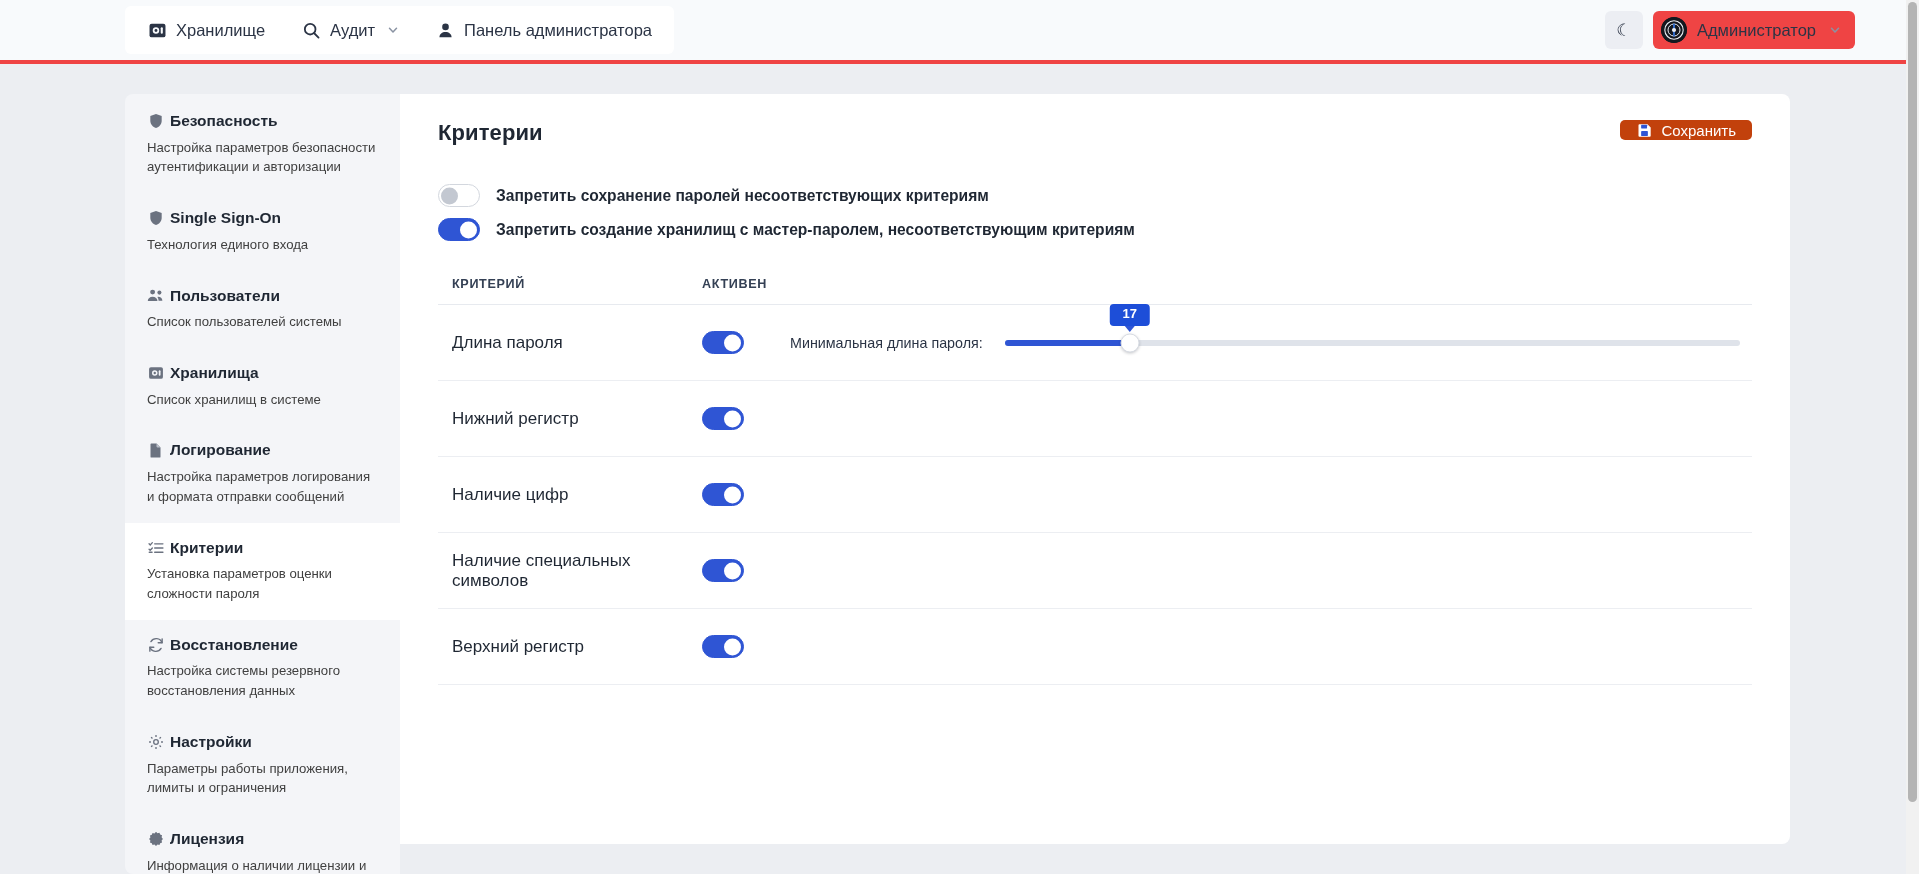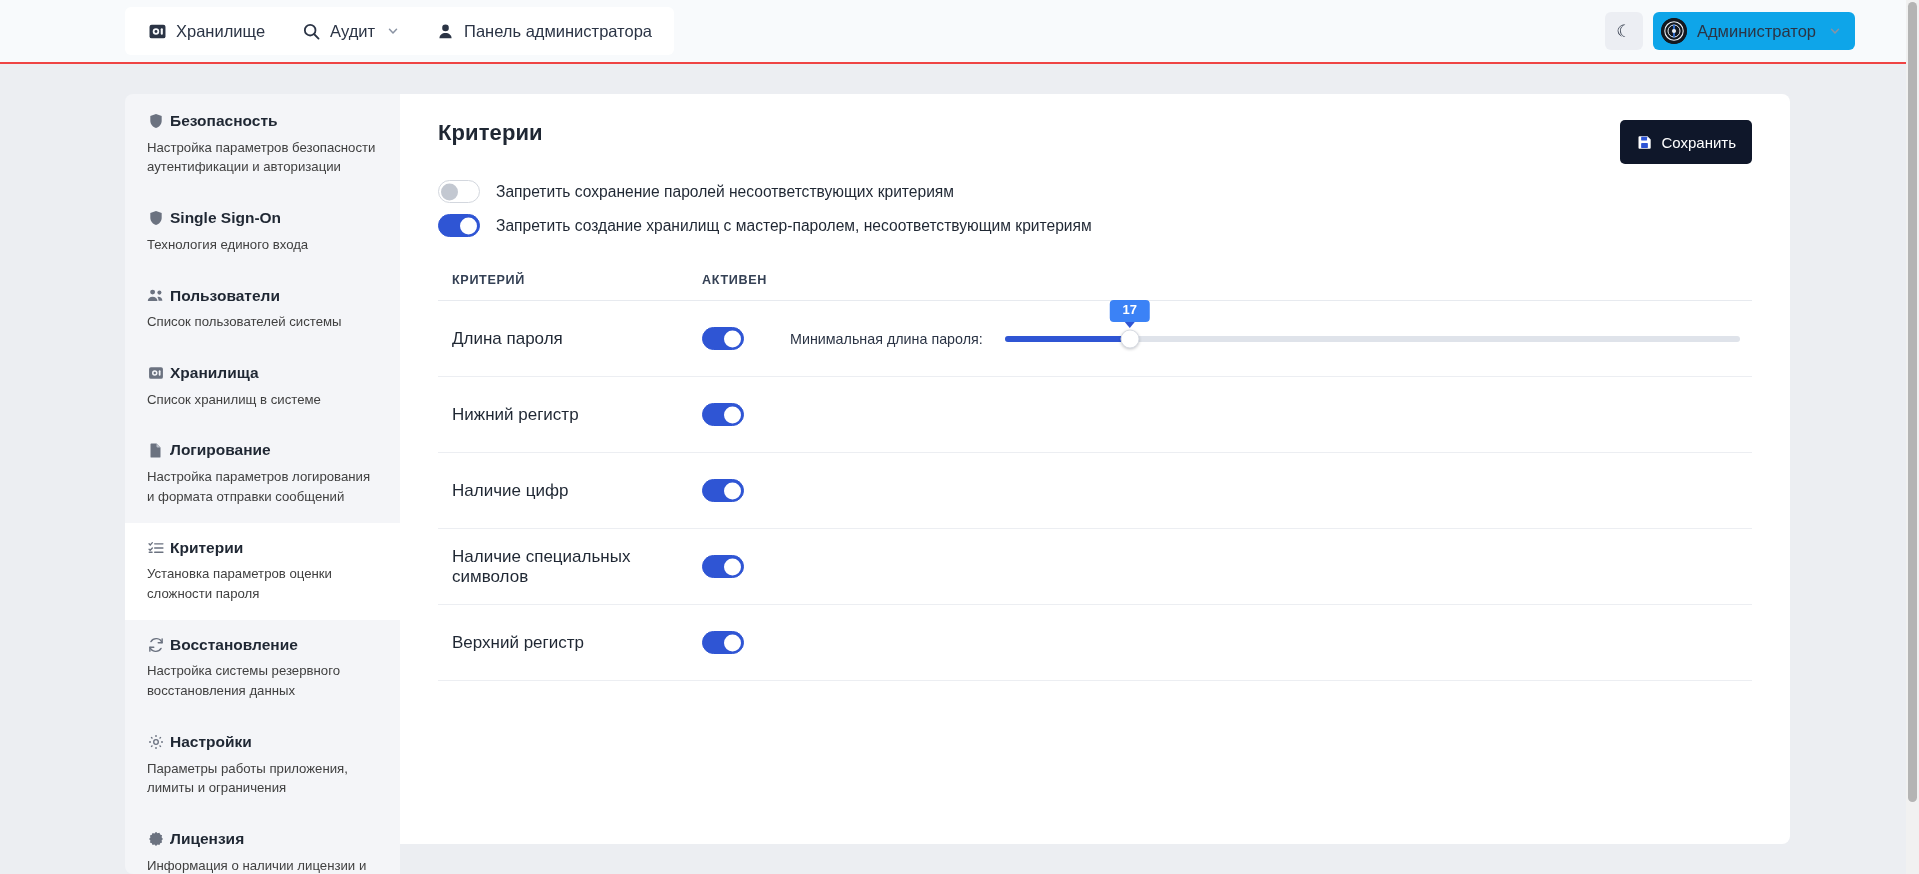--- a/index.html
+++ b/index.html
@@ -18,21 +18,21 @@
     -webkit-font-smoothing: antialiased;
   }
 
   
   .topbar {
     position: relative;
     height: 64px;
     background: #f8fafc;
     display: flex;
     align-items: center;
-    border-bottom: 2px solid #ef4444;
+    border-bottom: 4px solid #ef4444;
   }
 
   .nav-pill {
     margin-left: 125px;
     height: 48px;
     background: #ffffff;
     border-radius: 6px;
     display: flex;
     align-items: center;
     padding: 0 4px;
@@ -88,21 +88,21 @@
     justify-content: center;
     cursor: pointer;
     color: #2b3445;
     font-size: 17px;
     line-height: 1;
   }
 
   .user-chip {
     height: 38px;
     border-radius: 6px;
-    background: #0ea5e9;
+    background: #ef4444;
     display: flex;
     align-items: center;
     gap: 10px;
     padding: 0 14px 0 8px;
     cursor: pointer;
     font-size: 16.5px;
     color: #2b3445;
     white-space: nowrap;
   }
 
@@ -194,40 +194,40 @@
     font-size: 22px;
     font-weight: bold;
     color: #1f2733;
     letter-spacing: .1px;
   }
 
   .save-btn {
     display: inline-flex;
     align-items: center;
     gap: 9px;
-    background: #0f172a;
+    background: #c2410c;
     color: #ffffff;
     border: none;
     border-radius: 5px;
-    height: 44px;
+    height: 20px;
     padding: 0 16px;
     font-size: 15px;
     font-family: inherit;
     cursor: pointer;
     white-space: nowrap;
   }
   .save-btn .sv-ico {
     width: 16px; height: 16px;
     display: inline-flex;
     align-items: center;
     justify-content: center;
   }
 
   
-  .opt-rows { margin-top: 16px; }
+  .opt-rows { margin-top: 38px; font-weight: bold; }
 
   .opt-row {
     display: flex;
     align-items: center;
     gap: 16px;
     margin-bottom: 11px;
   }
 
   .opt-label {
     font-size: 15.6px;
@@ -339,21 +339,21 @@
     border-radius: 50%;
     background: #ffffff;
     border: 1px solid #d8dce3;
     box-shadow: 0 1px 3px rgba(18,25,38,.22);
     cursor: grab;
   }
   .slider .bubble {
     position: absolute;
     bottom: 20px;
     transform: translateX(-50%);
-    background: #3b82f6;
+    background: #1d4ed8;
     color: #ffffff;
     font-size: 13px;
     font-weight: bold;
     border-radius: 4px;
     padding: 3px 13px 4px;
     line-height: 1.15;
     white-space: nowrap;
     margin-top: 8px;
   }
   .slider .bubble::after {

